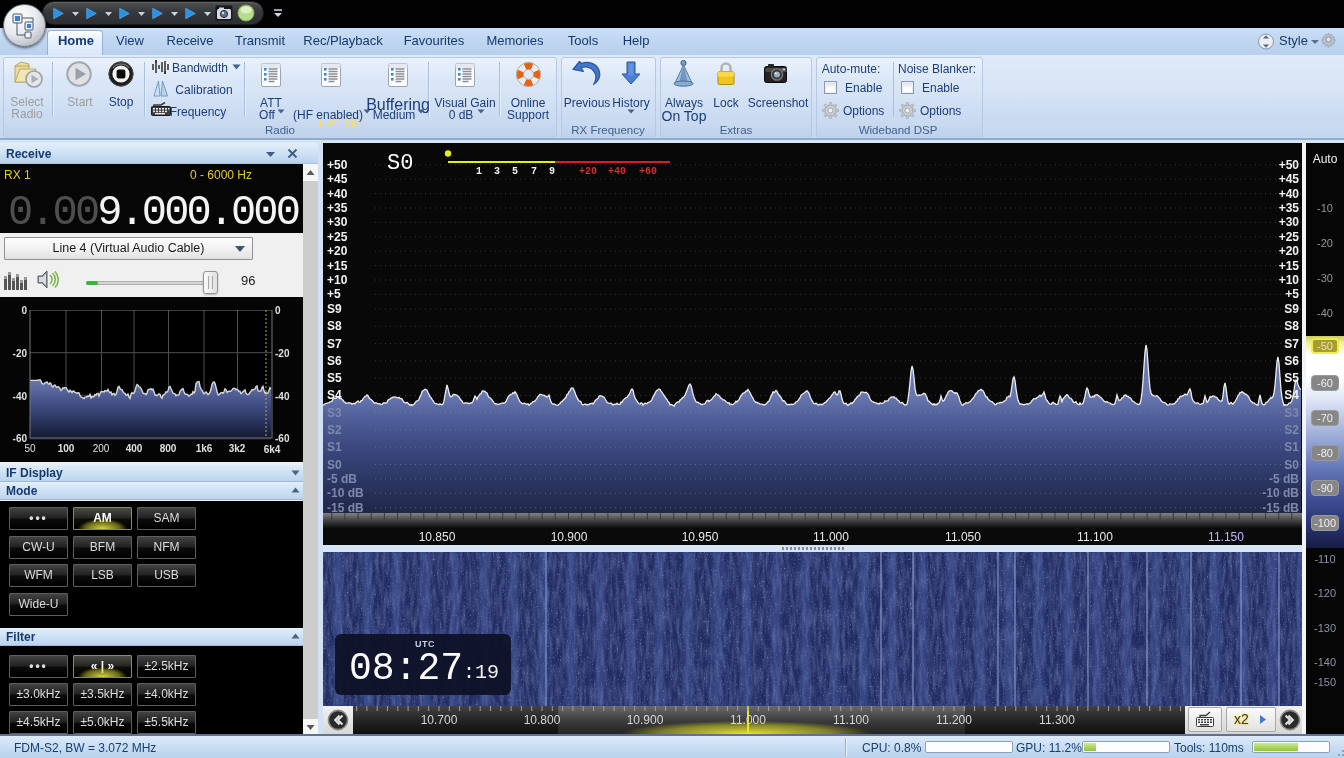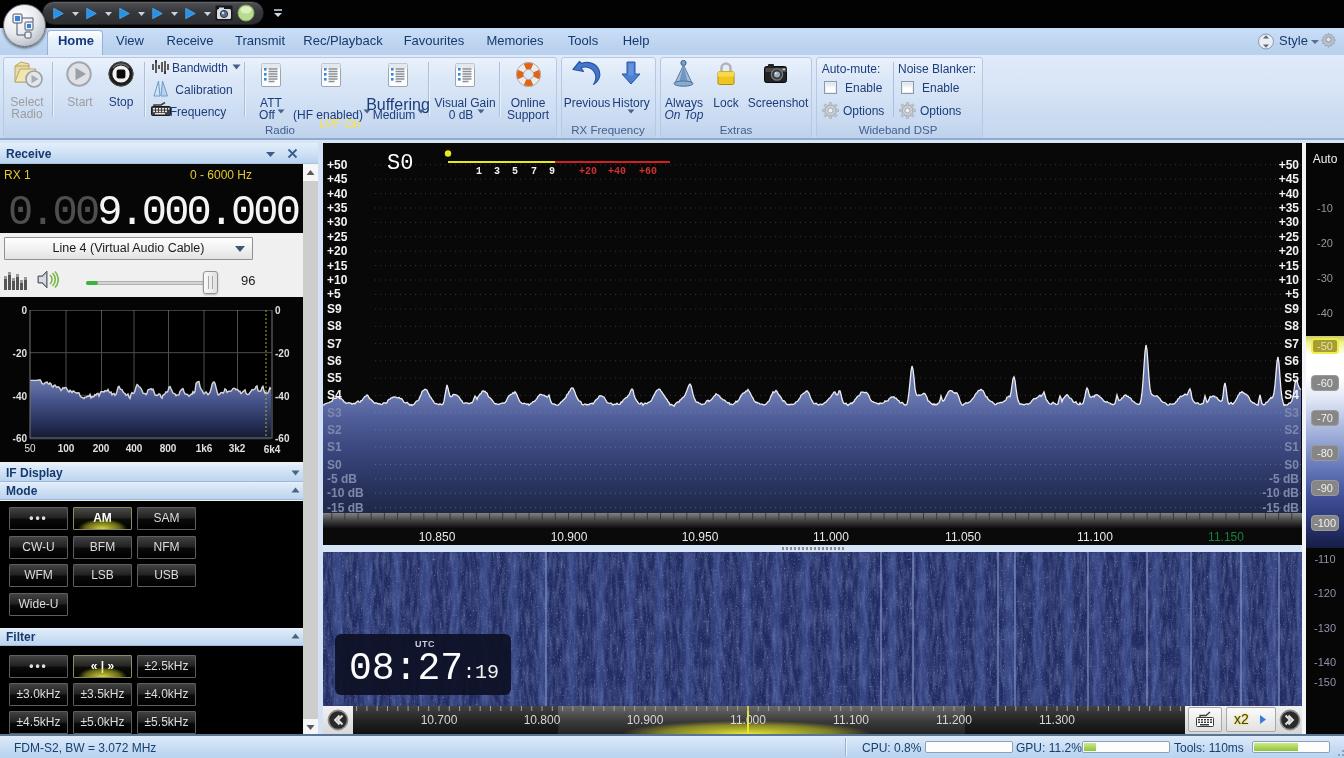--- a/index.html
+++ b/index.html
@@ -298,21 +298,21 @@
 <svg class="abs" style="left:627px;top:109px" width="8" height="5" viewBox="0 0 8 5">
     <path d="M0.5 0.5l3.5 4 3.5-4z" fill="#44618c"></path>
   </svg>
 <svg class="abs" style="left:672px;top:60px" width="23" height="27" viewBox="0 0 23 27">
 <circle cx="11.5" cy="3" r="2.6" fill="#7aa0c8" stroke="#3a5f8e"></circle>
 <path d="M11.5 5L3 23h17z" fill="#9dbddc" stroke="#4a6f9e" opacity=".92"></path>
 <path d="M11.5 5L7 23h9z" fill="#7396be"></path>
 <ellipse cx="11.5" cy="23.6" rx="9.5" ry="2.6" fill="#8aaccc" stroke="#4a6f9e"></ellipse>
   </svg>
 <div class="abs" style="left:684px;top:96px;transform:translateX(-50%);font-size:12px;color:#1c3d7c;white-space:nowrap;">Always</div>
-<div class="abs" style="left:684px;top:108px;transform:translateX(-50%);font-size:12px;color:#1c3d7c;white-space:nowrap;font-style:italic;">On Top</div>
+<div class="abs" style="left:684px;top:108px;transform:translateX(-50%);font-size:14px;color:#1c3d7c;white-space:nowrap;">On Top</div>
 <svg class="abs" style="left:716px;top:61px" width="20" height="25" viewBox="0 0 20 25">
 <path d="M5.5 11V7a4.5 4.5 0 0 1 9 0v4" fill="none" stroke="#b0b4ba" stroke-width="2.6"></path>
 <rect x="2" y="10.5" width="16" height="13" rx="1.6" fill="#efc620" stroke="#ab8a10"></rect>
 <rect x="2" y="10.5" width="16" height="5" fill="#f7da50" opacity=".9"></rect>
   </svg>
 <div class="abs" style="left:726px;top:96px;transform:translateX(-50%);font-size:12px;color:#1c3d7c;white-space:nowrap;">Lock</div>
 <svg class="abs" style="left:764px;top:63px" width="23" height="20" viewBox="0 0 23 20">
 <rect x="0.5" y="3.5" width="22" height="16" rx="2" fill="#232323" stroke="#0a0a0a"></rect>
 <rect x="4" y="1" width="6" height="4" rx="1" fill="#232323"></rect>
 <rect x="1.5" y="5" width="21" height="4" fill="#4a4a4a"></rect>
@@ -438,21 +438,21 @@
 <div class="abs" style="left:0px;top:305px;width:27px;text-align:right;font-size:10px;font-weight:700;color:#e0e0e0">0</div>
 <div class="abs" style="left:275px;top:305px;font-size:10px;font-weight:700;color:#e0e0e0">0</div>
 <div class="abs" style="left:0px;top:348px;width:27px;text-align:right;font-size:10px;font-weight:700;color:#e0e0e0">-20</div>
 <div class="abs" style="left:275px;top:348px;font-size:10px;font-weight:700;color:#e0e0e0">-20</div>
 <div class="abs" style="left:0px;top:391px;width:27px;text-align:right;font-size:10px;font-weight:700;color:#e0e0e0">-40</div>
 <div class="abs" style="left:275px;top:391px;font-size:10px;font-weight:700;color:#e0e0e0">-40</div>
 <div class="abs" style="left:0px;top:433px;width:27px;text-align:right;font-size:10px;font-weight:700;color:#e0e0e0">-60</div>
 <div class="abs" style="left:275px;top:433px;font-size:10px;font-weight:700;color:#e0e0e0">-60</div>
 <div class="abs" style="left:30px;top:443px;transform:translateX(-50%);font-size:10px;font-weight:400;color:#e0e0e0">50</div>
 <div class="abs" style="left:66px;top:443px;transform:translateX(-50%);font-size:10px;font-weight:700;color:#e0e0e0">100</div>
-<div class="abs" style="left:101px;top:443px;transform:translateX(-50%);font-size:10px;font-weight:700;color:#e0e0e0">200</div>
+<div class="abs" style="left:101px;top:443px;transform:translateX(-50%);font-size:10px;font-weight:400;color:#e0e0e0">200</div>
 <div class="abs" style="left:134px;top:443px;transform:translateX(-50%);font-size:10px;font-weight:700;color:#e0e0e0">400</div>
 <div class="abs" style="left:168px;top:443px;transform:translateX(-50%);font-size:10px;font-weight:700;color:#e0e0e0">800</div>
 <div class="abs" style="left:204px;top:443px;transform:translateX(-50%);font-size:10px;font-weight:700;color:#e0e0e0">1k6</div>
 <div class="abs" style="left:237px;top:443px;transform:translateX(-50%);font-size:10px;font-weight:700;color:#e0e0e0">3k2</div>
 <div class="abs" style="left:272px;top:444px;transform:translateX(-50%);font-size:10px;font-weight:700;color:#e0e0e0">6k4</div>
 
 <div class="hdr" style="top:464px">IF Display</div>
 <svg class="abs" style="left:291px;top:470px" width="9" height="6" viewBox="0 0 9 6">
     <path d="M0.5 0.5l4 5 4-5z" fill="#4a647e"></path>
   </svg>
@@ -703,21 +703,21 @@
 <line x1="968.8" y1="0" x2="968.8" y2="7" stroke="#3a3a3a"></line>
 </svg>
 </div>
 <div class="abs" style="left:323px;top:528px;width:979px;height:17px;background:#0a0a0a">
 <div class="abs" style="left:114px;top:2px;transform:translateX(-50%);font-size:12px;color:#e8e8e8">10.850</div>
 <div class="abs" style="left:246px;top:2px;transform:translateX(-50%);font-size:12px;color:#e8e8e8">10.900</div>
 <div class="abs" style="left:377px;top:2px;transform:translateX(-50%);font-size:12px;color:#e8e8e8">10.950</div>
 <div class="abs" style="left:508px;top:2px;transform:translateX(-50%);font-size:12px;color:#e8e8e8">11.000</div>
 <div class="abs" style="left:640px;top:2px;transform:translateX(-50%);font-size:12px;color:#e8e8e8">11.050</div>
 <div class="abs" style="left:772px;top:2px;transform:translateX(-50%);font-size:12px;color:#e8e8e8">11.100</div>
-<div class="abs" style="left:903px;top:2px;transform:translateX(-50%);font-size:12px;color:#15803d">11.150</div>
+<div class="abs" style="left:903px;top:2px;transform:translateX(-50%);font-size:12px;color:#c4b5fd">11.150</div>
 </div>
 <div class="abs" style="left:323px;top:545px;width:979px;height:7px;background:#d5e5f7"></div>
 <div class="abs" style="left:782px;top:547px;width:62px;height:3px;
  background:repeating-linear-gradient(90deg,#8a8a8a 0 2px,transparent 2px 4px)"></div>
 
 <div class="abs" style="left:323px;top:552px;width:980px;height:154px;background:#1e2a5e;overflow:hidden">
 <svg width="980" height="154" viewBox="0 0 980 154">
 <defs>
 <filter id="wb" x="0" y="0" width="100%" height="100%">
   <feTurbulence type="fractalNoise" baseFrequency="0.3 0.05" numOctaves="2" seed="7" stitchTiles="stitch"></feTurbulence>

